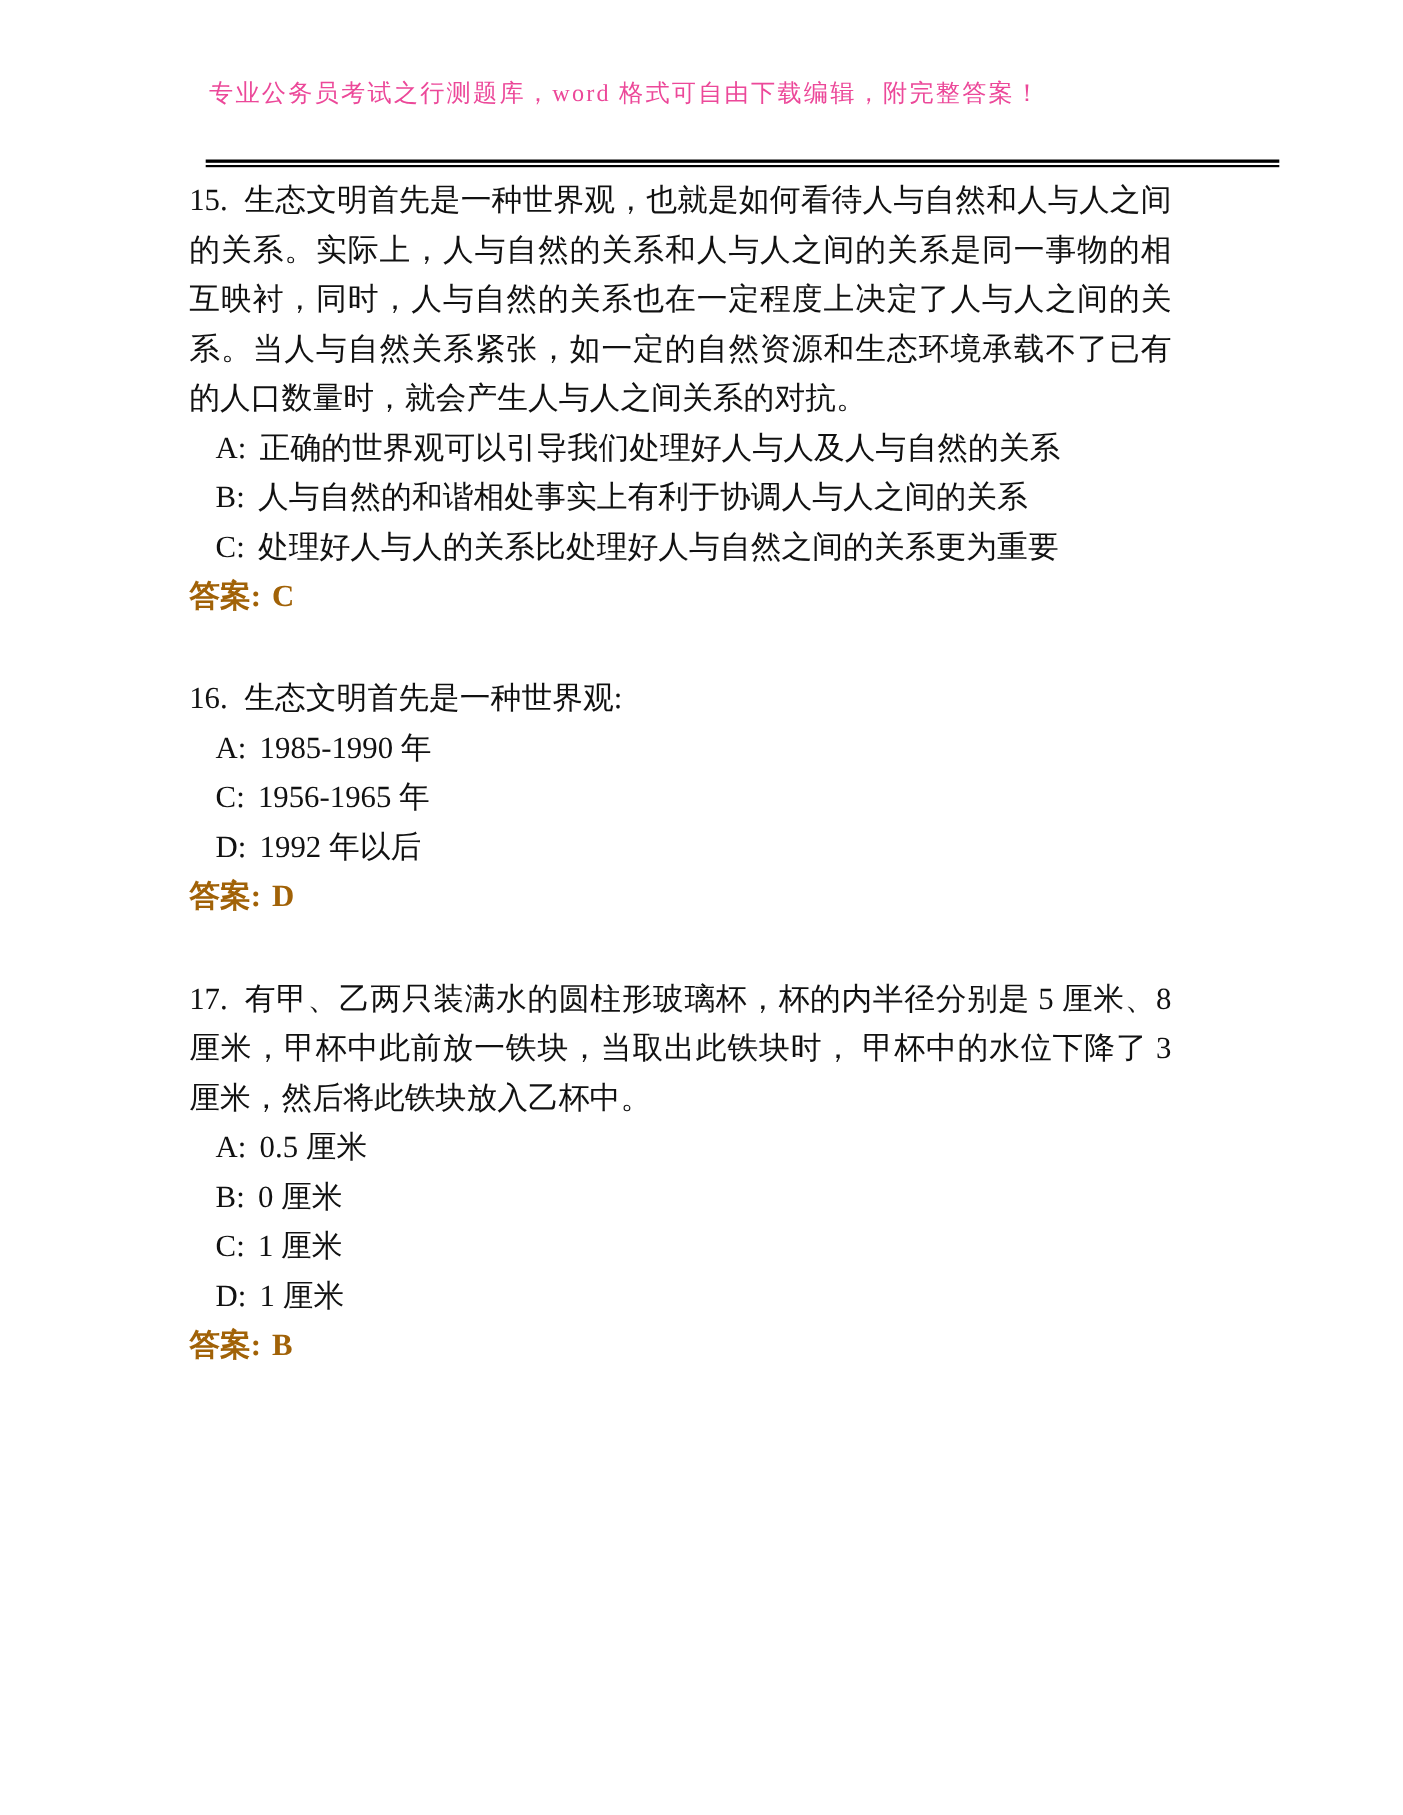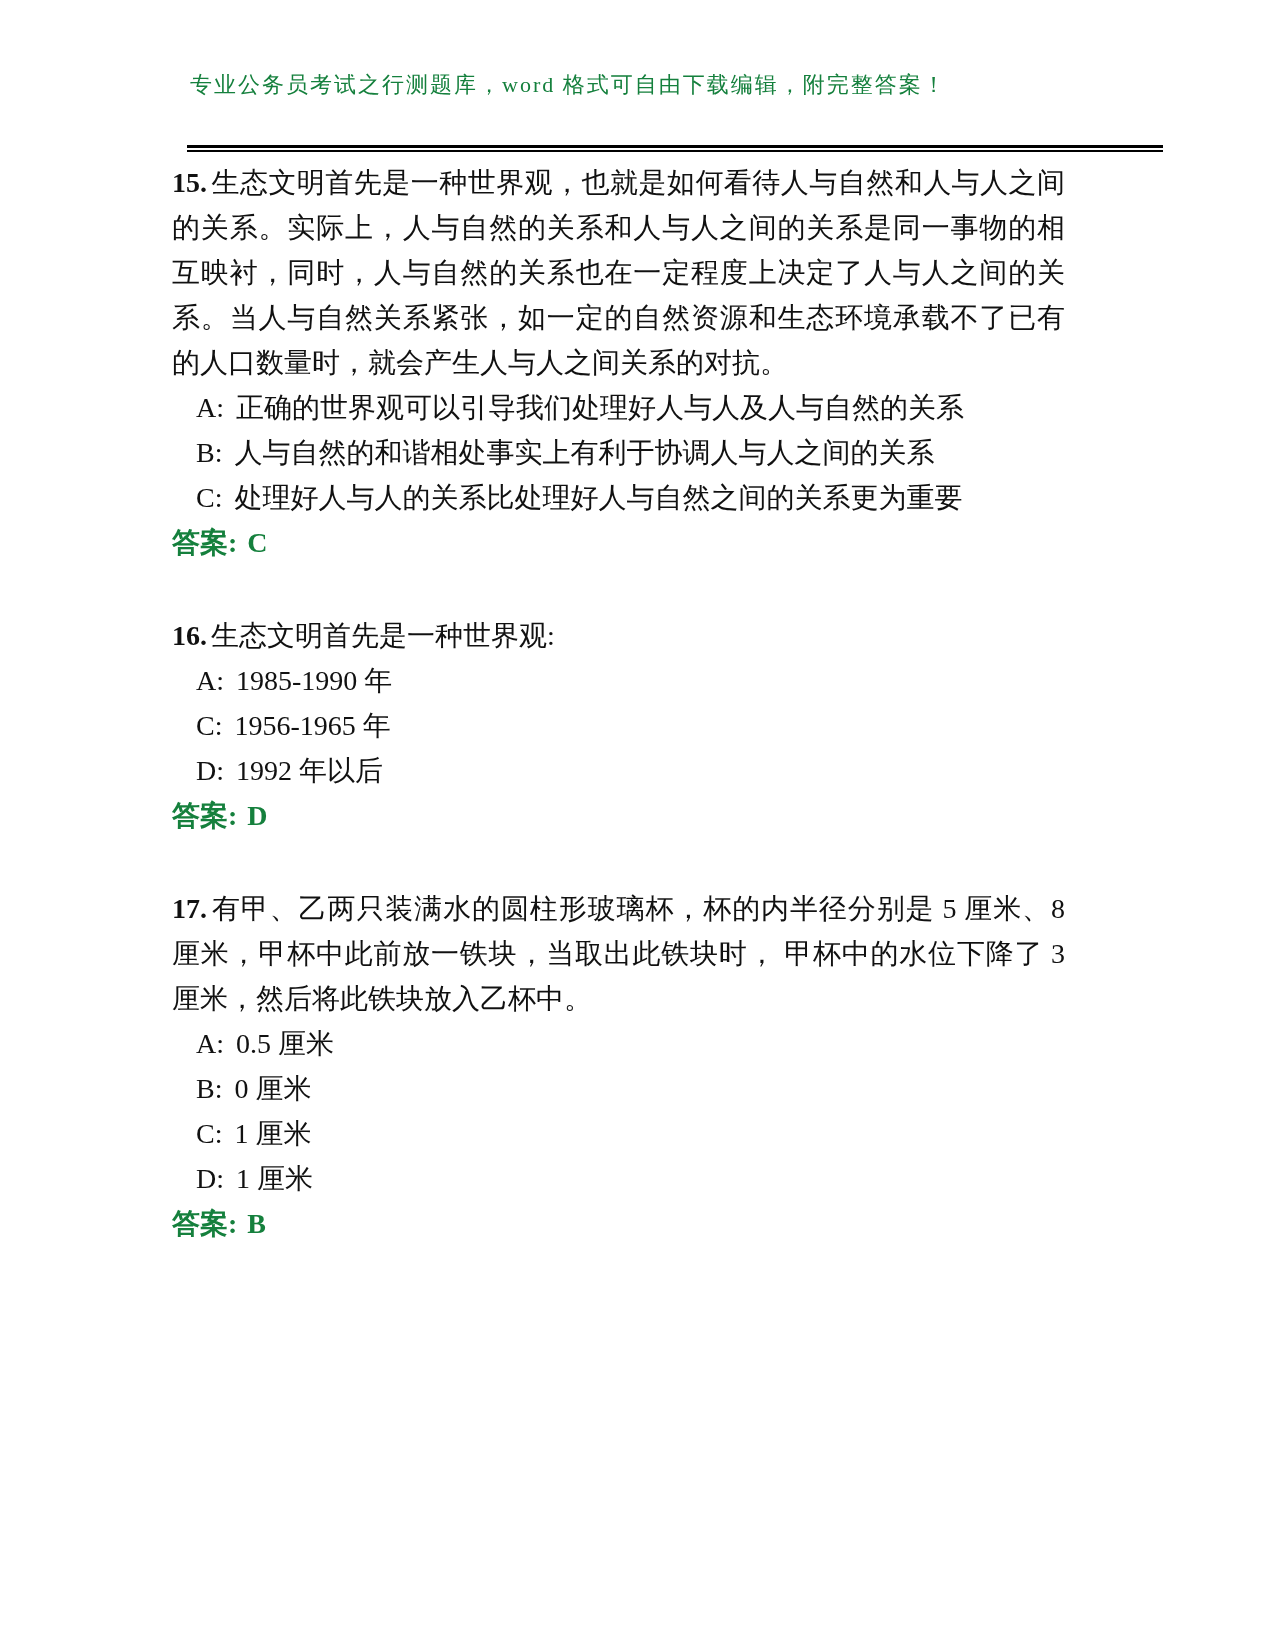--- a/index.html
+++ b/index.html
@@ -17,21 +17,21 @@
     overflow: hidden;
   }
   .header-title {
     position: absolute;
     left: 190px;
     top: 70px;
     width: 976px;
     font-size: 22px;
     letter-spacing: 2px;
     white-space: nowrap;
-    color: #15803d;
+    color: #ec4899;
   }
   .divider {
     position: absolute;
     left: 187px;
     top: 145px;
     width: 976px;
   }
   .divider .bar-thick { height: 3px; background: #000000; }
   .divider .bar-gap   { height: 2px; background: transparent; }
   .divider .bar-thin  { height: 2px; background: #000000; }
@@ -42,27 +42,27 @@
     top: 160px;
     width: 893px;
     font-size: 28px;
     line-height: 45px;
     text-align: justify;
     color: #111111;
   }
   .question { margin: 0 0 48px 0; }
   .question:last-child { margin-bottom: 0; }
   .qtext { margin: 0; }
-  .qnum { margin-right: 4px; font-weight: bold; }
+  .qnum { margin-right: 15px; }
   .option { text-align: left; margin-left: 24px; }
   .opt-label { margin-right: 12px; }
   .answer {
     font-weight: bold;
     text-align: left;
-    color: #15803d;
+    color: #a16207;
   }
   .answer .ans-label { margin-right: 10px; }
 </style>
 </head>
 <body>
 
 <div class="page">
 
   <div class="header-title">专业公务员考试之行测题库，word 格式可自由下载编辑，附完整答案！</div>
 

